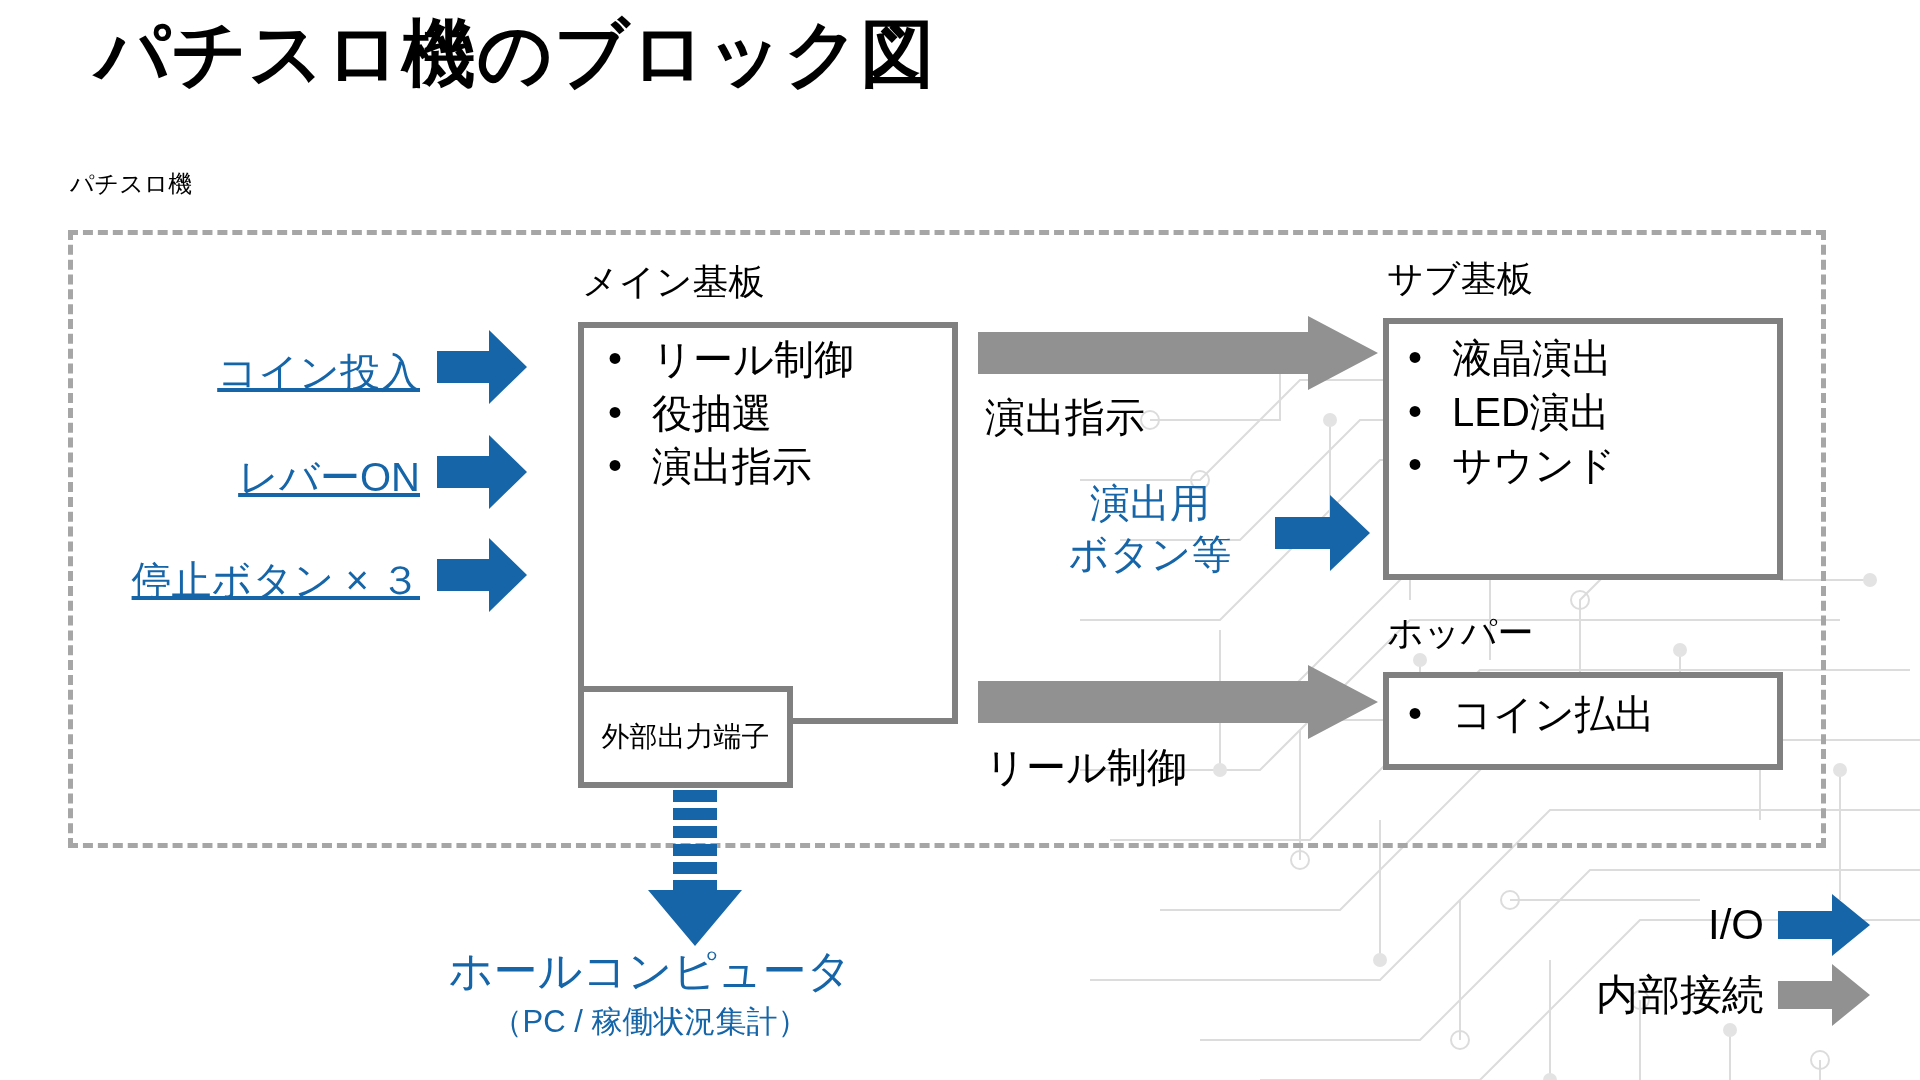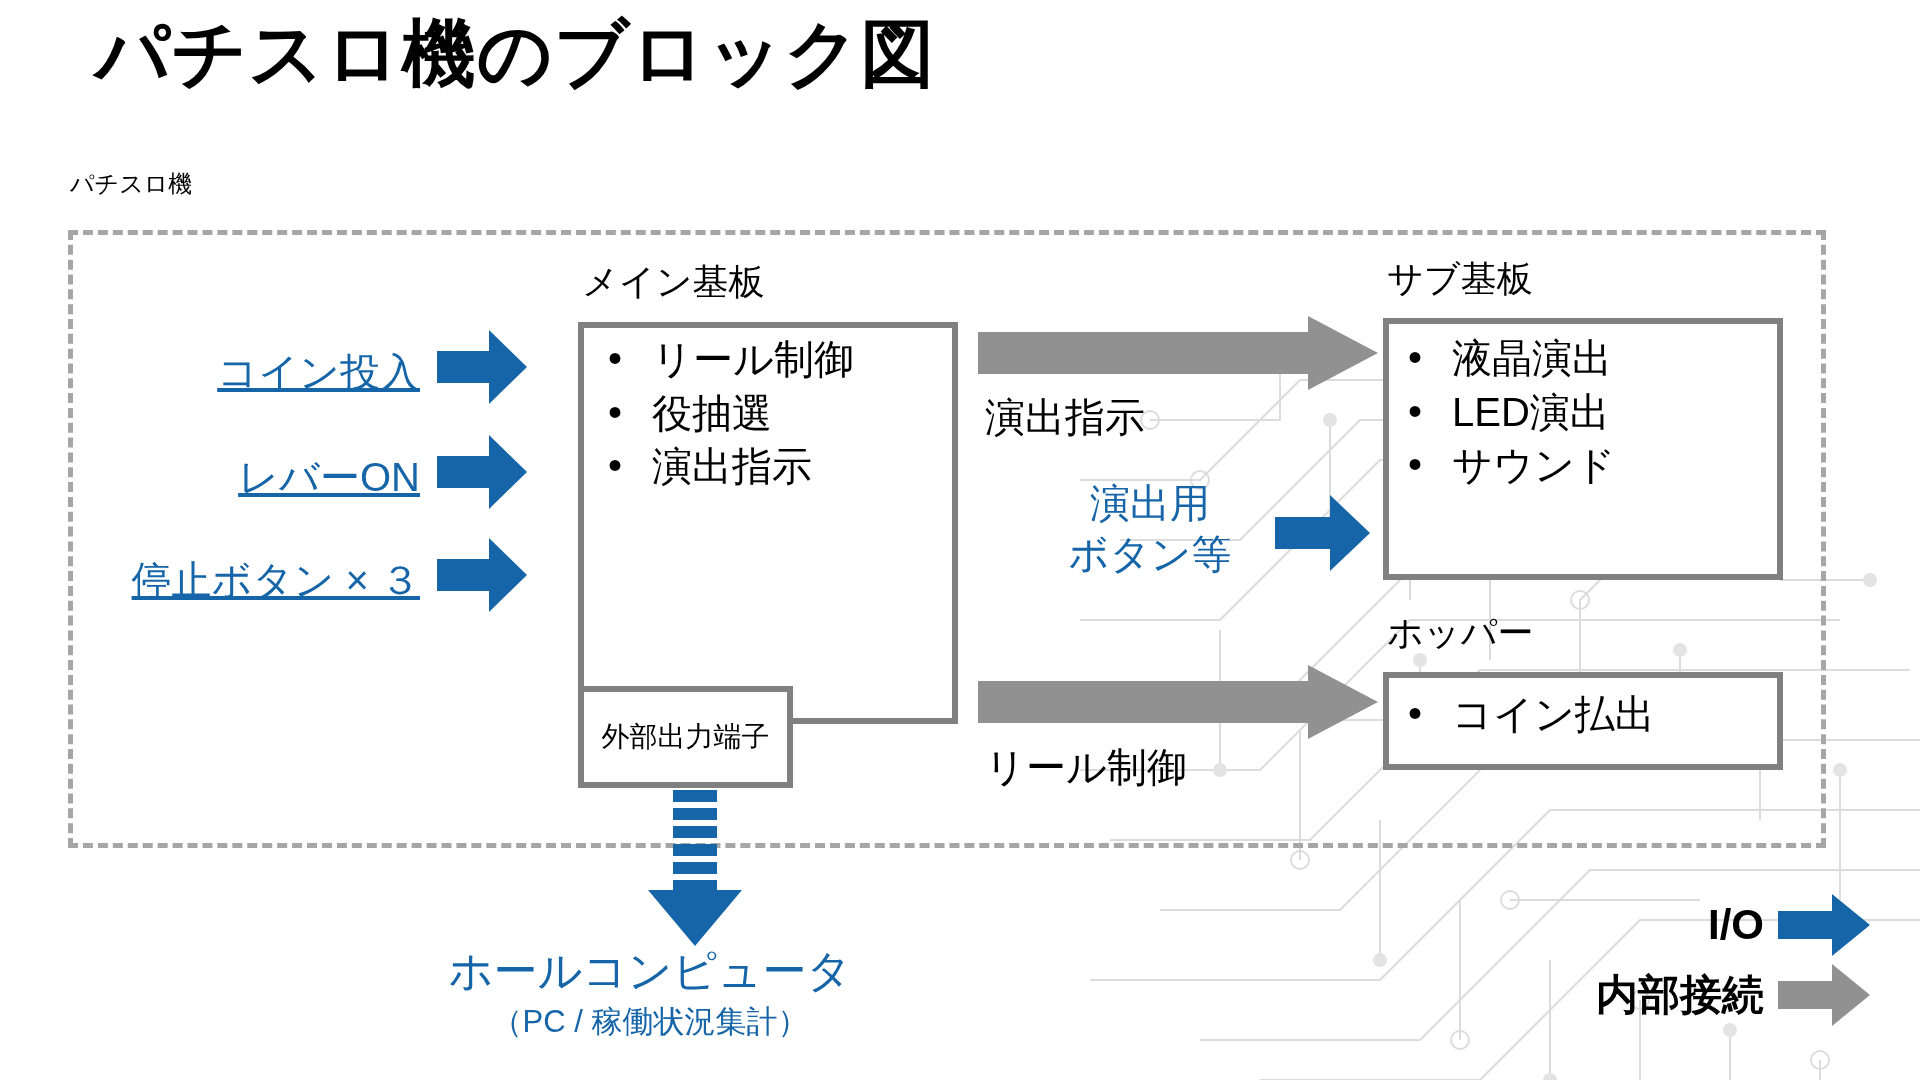--- a/index.html
+++ b/index.html
@@ -239,21 +239,20 @@
     margin-top: 6px;
     white-space: nowrap;
   }
 
   
   #legend {
     position: absolute;
     left: 1400px; top: 890px;
     width: 470px;
     z-index: 8;
-    font-weight: bold;
   }
   .legend-row {
     display: flex;
     align-items: center;
     justify-content: flex-end;
     height: 70px;
     gap: 14px;
   }
   .legend-row .legend-label {
     font-size: 42px;

